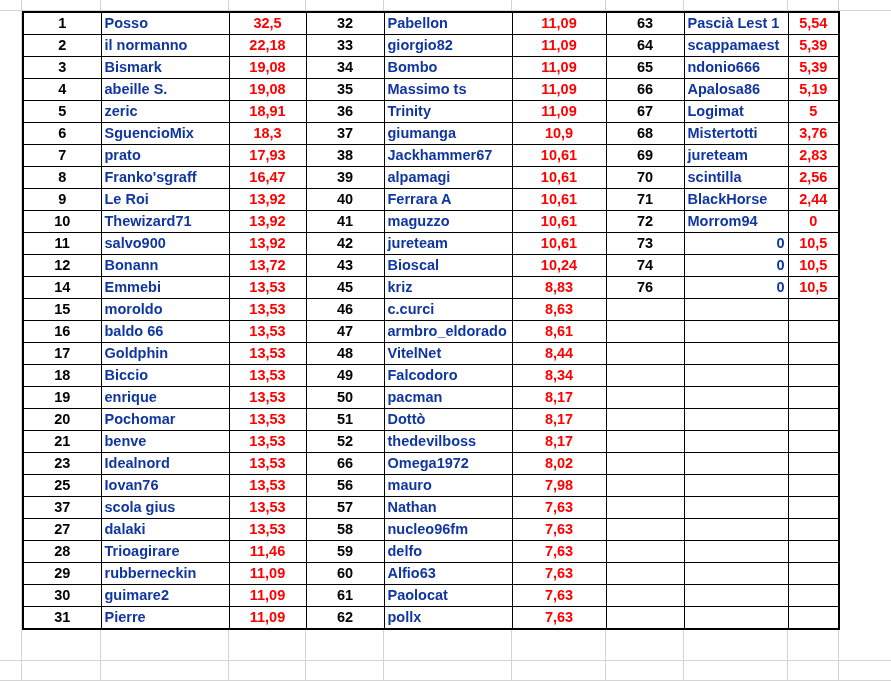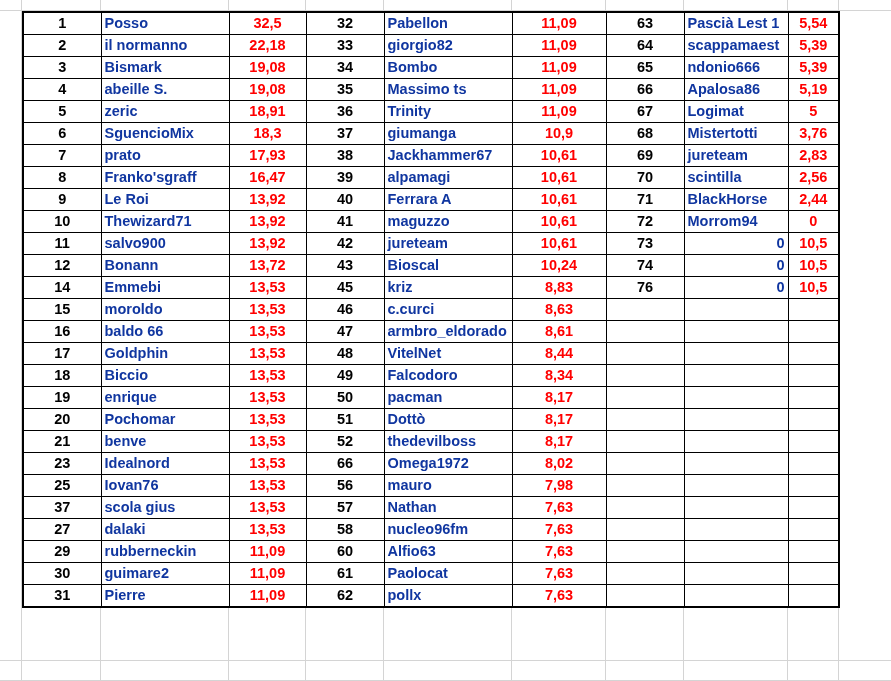--- a/index.html
+++ b/index.html
@@ -385,20 +385,31 @@
           <td class="name">dalaki</td>
           <td class="val">13,53</td>
           <td class="rank">58</td>
           <td class="name">nucleo96fm</td>
           <td class="val">7,63</td>
           <td class="rank blank"></td>
           <td class="name blank"></td>
           <td class="val blank"></td>
         </tr>
         <tr>
+          <td class="rank">28</td>
+          <td class="name">Trioagirare</td>
+          <td class="val">11,46</td>
+          <td class="rank">59</td>
+          <td class="name">delfo</td>
+          <td class="val">7,63</td>
+          <td class="rank blank"></td>
+          <td class="name blank"></td>
+          <td class="val blank"></td>
+        </tr>
+        <tr>
           <td class="rank">29</td>
           <td class="name">rubberneckin</td>
           <td class="val">11,09</td>
           <td class="rank">60</td>
           <td class="name">Alfio63</td>
           <td class="val">7,63</td>
           <td class="rank blank"></td>
           <td class="name blank"></td>
           <td class="val blank"></td>
         </tr>

